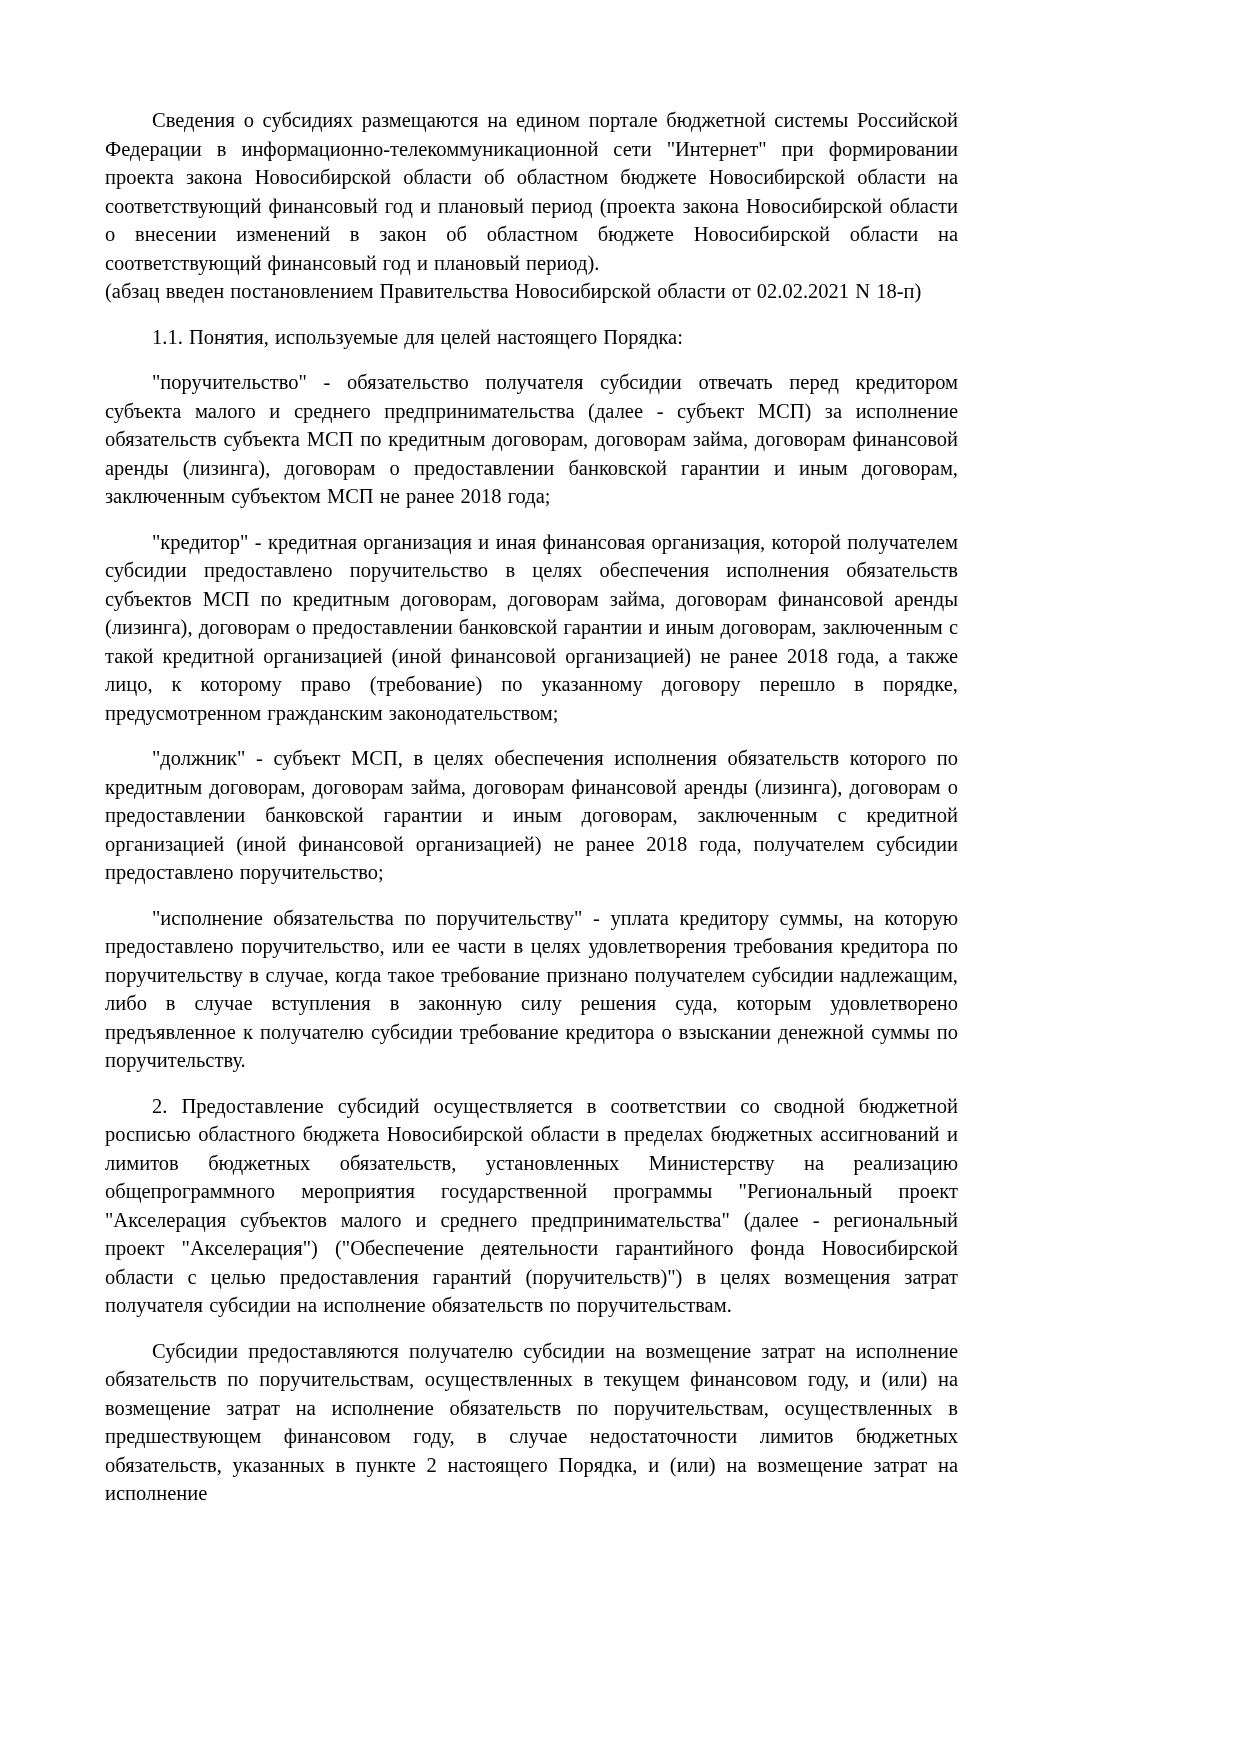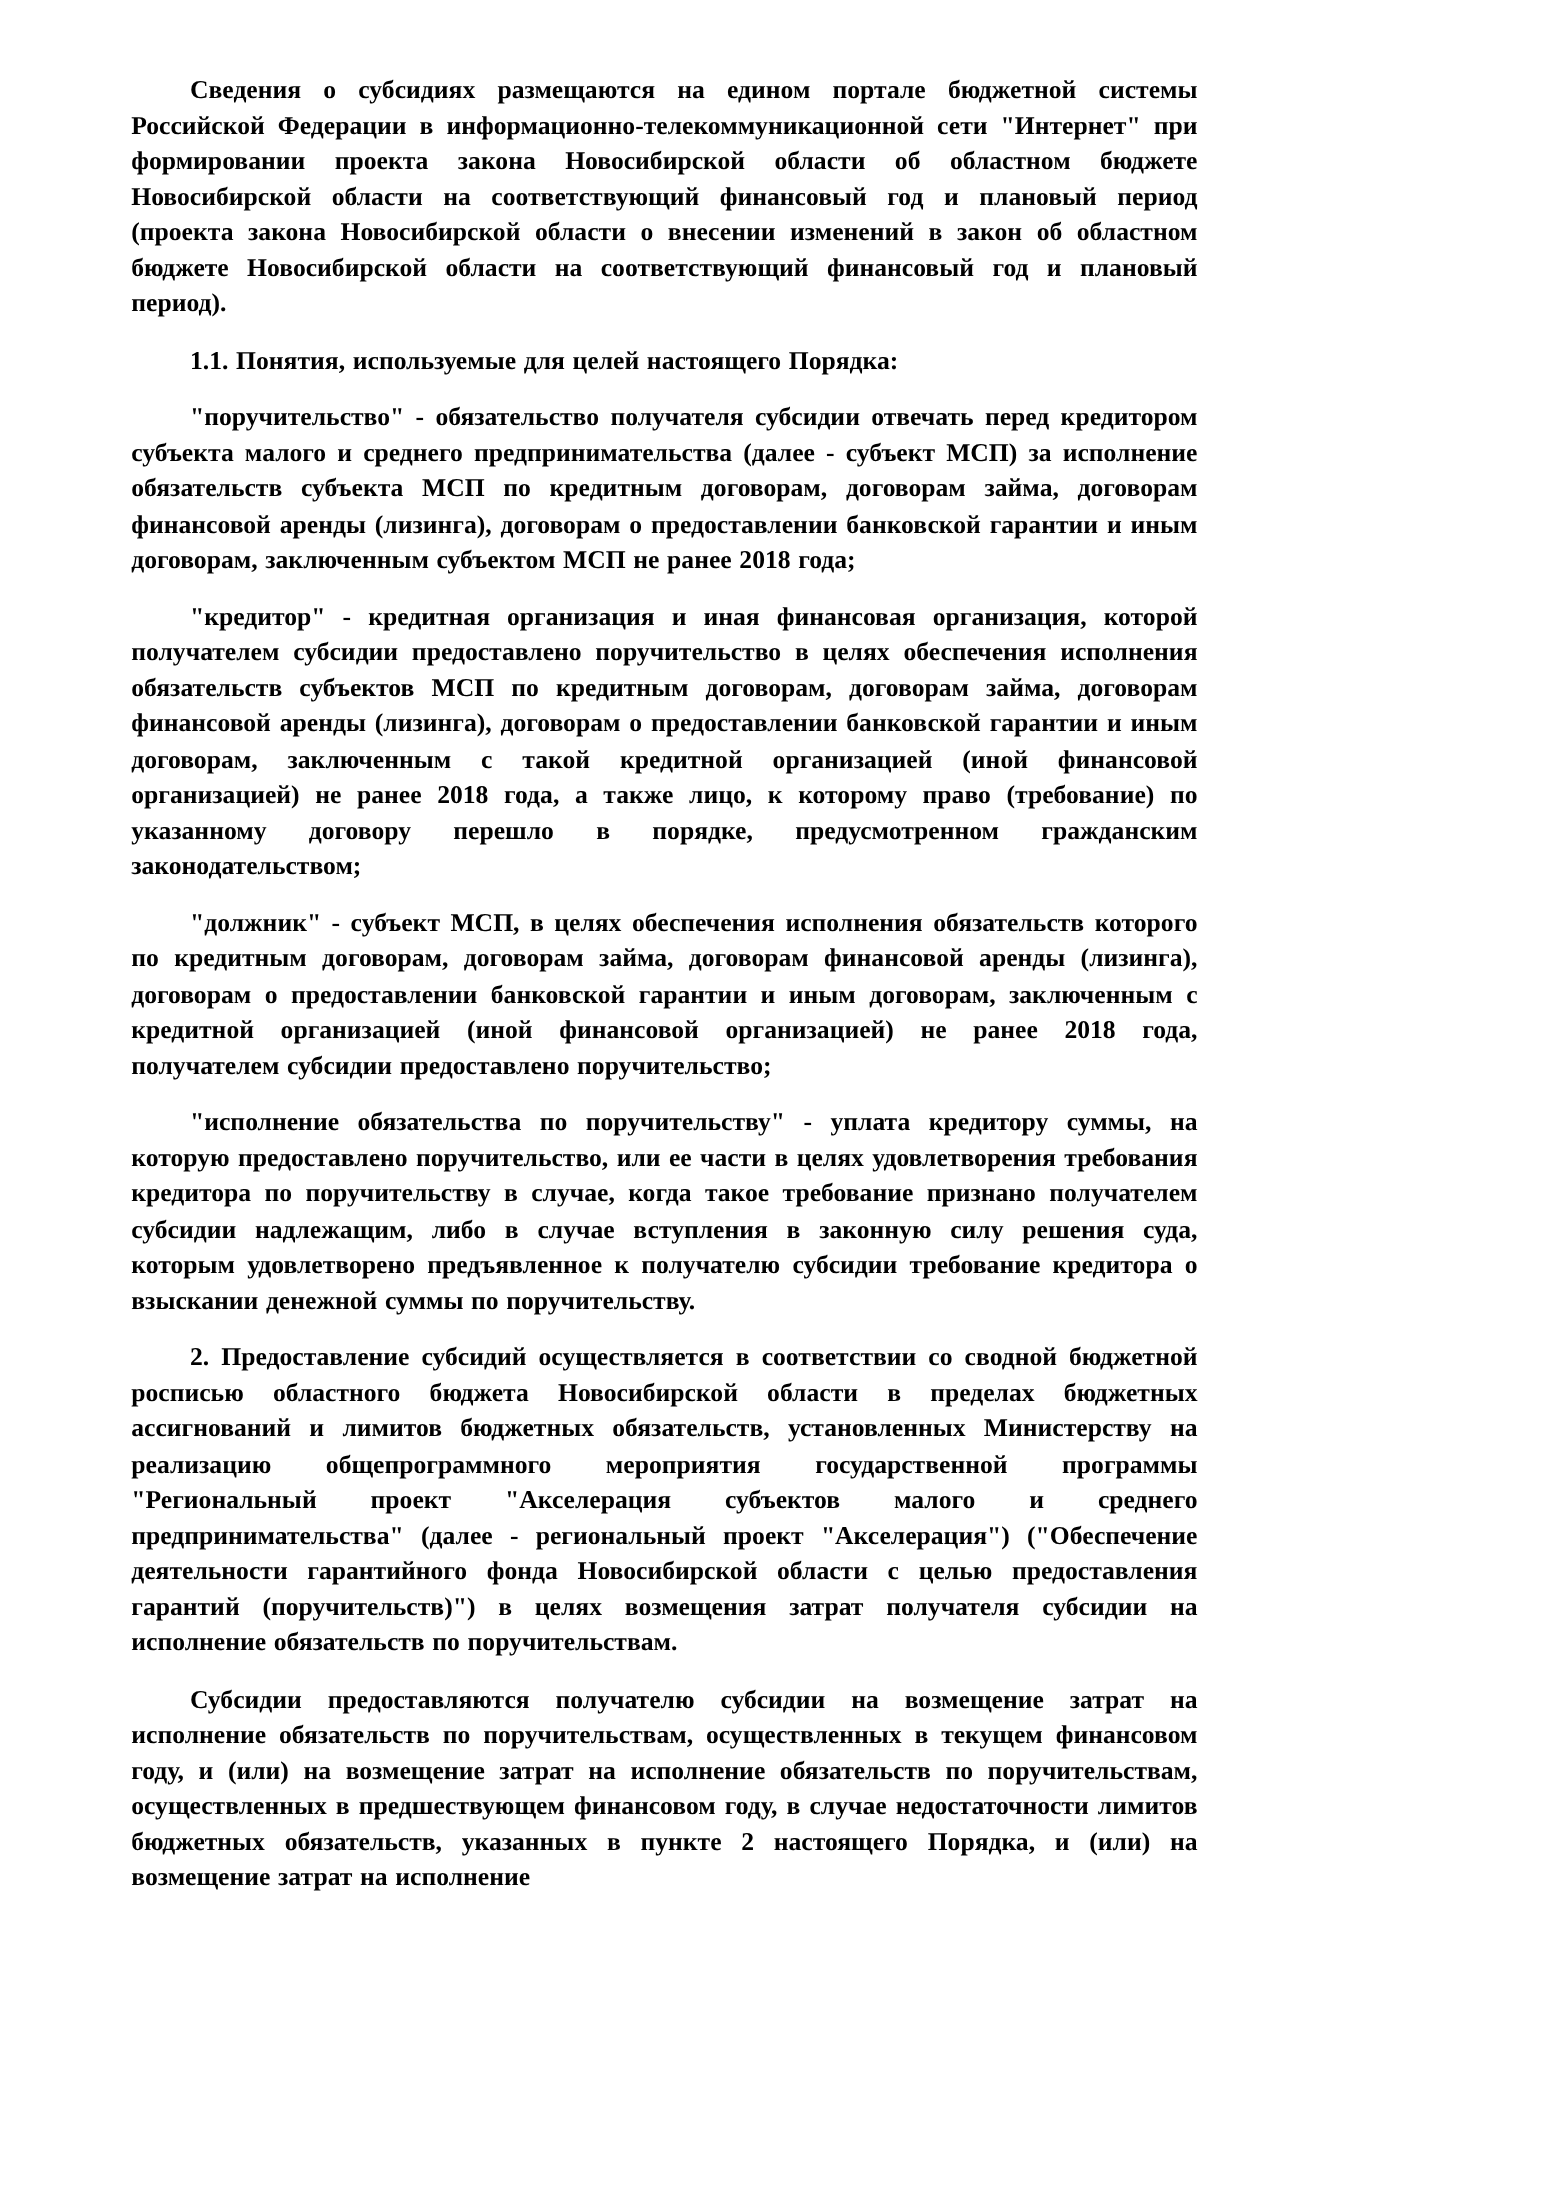--- a/index.html
+++ b/index.html
@@ -11,22 +11,21 @@
     height: 1754px;
     background: #ffffff;
     color: #000000;
     font-family: "Liberation Serif", "DejaVu Serif", serif;
     overflow: hidden;
   }
   .page {
     box-sizing: border-box;
     width: 1060px;
     height: 1754px;
-    padding: 58px 102px 40px 105px;
-    font-weight: bold;
+    padding: 106px 102px 40px 105px;
   }
   .page p {
     margin: 0;
     font-size: 20.5px;
     line-height: 28.5px;
     text-align: justify;
     word-spacing: 1px;
   }
   .para {
     text-indent: 47px;
@@ -39,20 +38,21 @@
   }
   .page p + p.note {
     margin-top: 0;
   }
 </style>
 </head>
 <body>
 
 <div class="page">
   <p class="para">Сведения о субсидиях размещаются на едином портале бюджетной системы Российской Федерации в информационно-телекоммуникационной сети "Интернет" при формировании проекта закона Новосибирской области об областном бюджете Новосибирской области на соответствующий финансовый год и плановый период (проекта закона Новосибирской области о внесении изменений в закон об областном бюджете Новосибирской области на соответствующий финансовый год и плановый период).</p>
+  <p class="note">(абзац введен постановлением Правительства Новосибирской области от 02.02.2021 N 18-п)</p>
   <p class="para">1.1. Понятия, используемые для целей настоящего Порядка:</p>
   <p class="para">"поручительство" - обязательство получателя субсидии отвечать перед кредитором субъекта малого и среднего предпринимательства (далее - субъект МСП) за исполнение обязательств субъекта МСП по кредитным договорам, договорам займа, договорам финансовой аренды (лизинга), договорам о предоставлении банковской гарантии и иным договорам, заключенным субъектом МСП не ранее 2018 года;</p>
   <p class="para">"кредитор" - кредитная организация и иная финансовая организация, которой получателем субсидии предоставлено поручительство в целях обеспечения исполнения обязательств субъектов МСП по кредитным договорам, договорам займа, договорам финансовой аренды (лизинга), договорам о предоставлении банковской гарантии и иным договорам, заключенным с такой кредитной организацией (иной финансовой организацией) не ранее 2018 года, а также лицо, к которому право (требование) по указанному договору перешло в порядке, предусмотренном гражданским законодательством;</p>
   <p class="para">"должник" - субъект МСП, в целях обеспечения исполнения обязательств которого по кредитным договорам, договорам займа, договорам финансовой аренды (лизинга), договорам о предоставлении банковской гарантии и иным договорам, заключенным с кредитной организацией (иной финансовой организацией) не ранее 2018 года, получателем субсидии предоставлено поручительство;</p>
   <p class="para">"исполнение обязательства по поручительству" - уплата кредитору суммы, на которую предоставлено поручительство, или ее части в целях удовлетворения требования кредитора по поручительству в случае, когда такое требование признано получателем субсидии надлежащим, либо в случае вступления в законную силу решения суда, которым удовлетворено предъявленное к получателю субсидии требование кредитора о взыскании денежной суммы по поручительству.</p>
   <p class="para">2. Предоставление субсидий осуществляется в соответствии со сводной бюджетной росписью областного бюджета Новосибирской области в пределах бюджетных ассигнований и лимитов бюджетных обязательств, установленных Министерству на реализацию общепрограммного мероприятия государственной программы "Региональный проект "Акселерация субъектов малого и среднего предпринимательства" (далее - региональный проект "Акселерация") ("Обеспечение деятельности гарантийного фонда Новосибирской области с целью предоставления гарантий (поручительств)") в целях возмещения затрат получателя субсидии на исполнение обязательств по поручительствам.</p>
   <p class="para">Субсидии предоставляются получателю субсидии на возмещение затрат на исполнение обязательств по поручительствам, осуществленных в текущем финансовом году, и (или) на возмещение затрат на исполнение обязательств по поручительствам, осуществленных в предшествующем финансовом году, в случае недостаточности лимитов бюджетных обязательств, указанных в пункте 2 настоящего Порядка, и (или) на возмещение затрат на исполнение</p>
 </div>
 
 </body></html>

